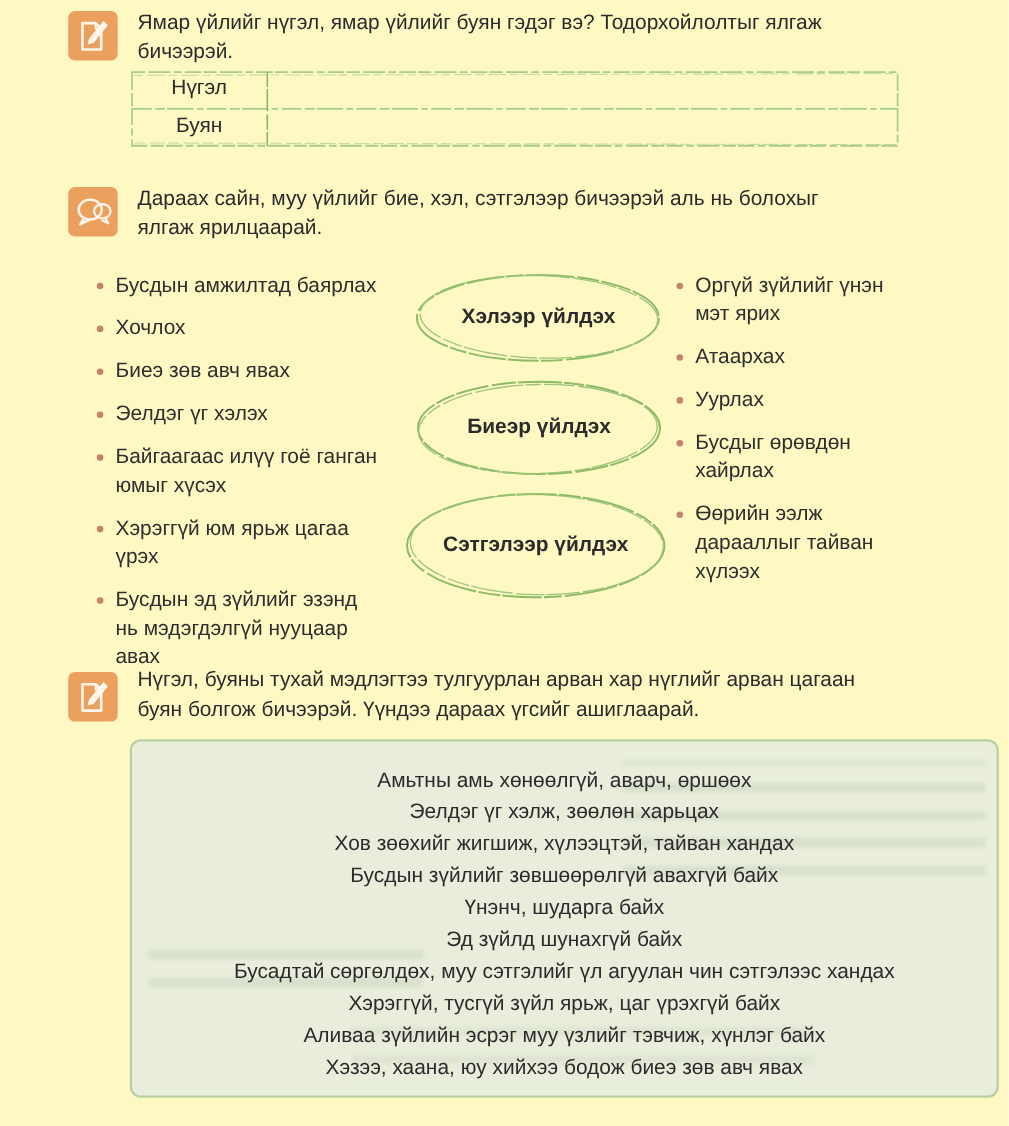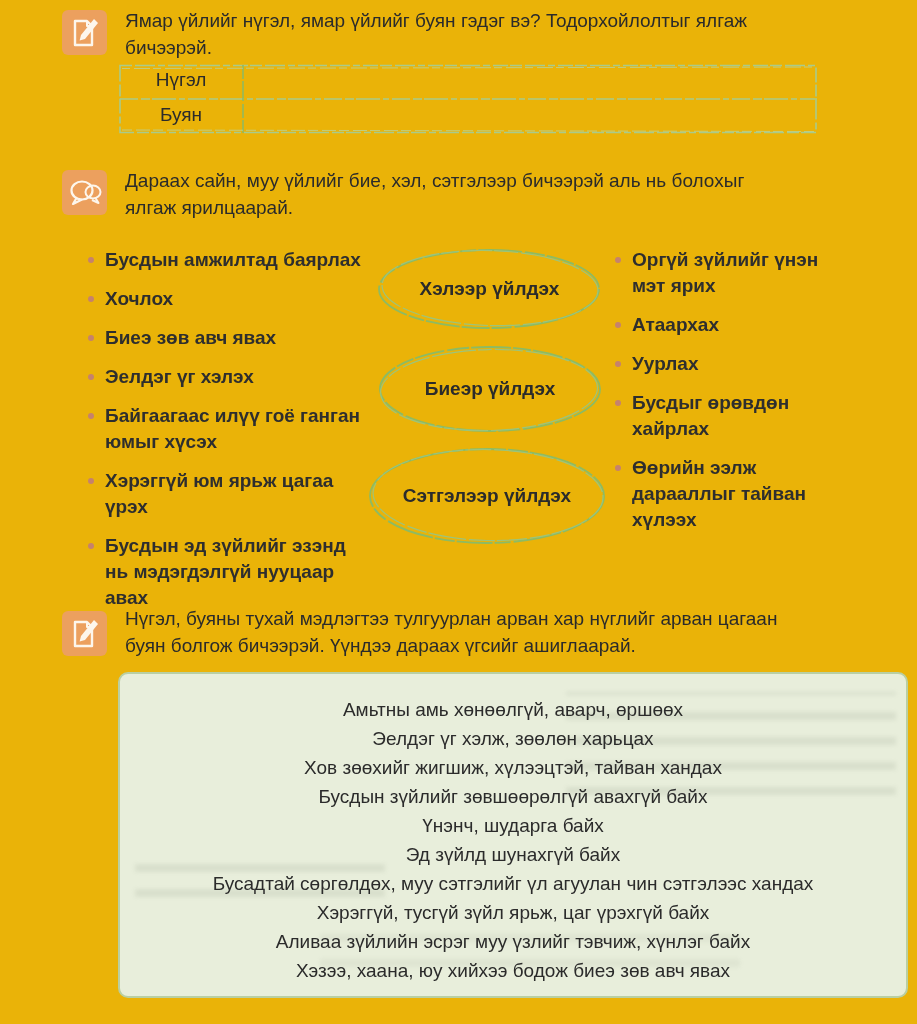--- a/index.html
+++ b/index.html
@@ -1,17 +1,17 @@
 <!DOCTYPE html>
 <html><head>
 <meta charset="utf-8">
 <style>
   html,body { margin:0; padding:0; background:#ffffff; }
   .page {
-    position:relative; width:917px; height:1024px; background:#eab308;
+    position:relative; width:917px; height:1024px; background:#fef9c3;
     font-family:"Liberation Sans", sans-serif; color:#2e2e2e; overflow:hidden;
   }
 
   
   .task-icon {
     position:absolute; width:45px; height:45px; border-radius:6px;
     background:#eca05e; display:flex; align-items:center; justify-content:center;
   }
   .task-icon svg { display:block; }
 
@@ -28,21 +28,21 @@
     position:absolute; left:0; width:124px; text-align:center; font-size:19px;
     color:#2b2b2b;
   }
   .t-label.row0 { top:5px; }
   .t-label.row1 { top:40px; }
   .t-value { position:absolute; left:124px; width:575px; height:35px; }
   .t-value.row0 { top:0; }
   .t-value.row1 { top:35px; }
 
   
-  .list { position:absolute;font-weight:bold; }
+  .list { position:absolute; }
   .list-item { display:flex; gap:11px; margin-bottom:13px; font-size:19px; line-height:26px; }
   .bullet { flex:0 0 auto; width:6px; height:6px; border-radius:50%; background:#c5826d; margin-top:10px; }
   .li-text { white-space:pre-line; }
 
   
   .oval { position:absolute; }
   .oval svg { position:absolute; left:0; top:0; }
   .oval-label {
     position:relative; width:100%; height:100%;
     display:flex; align-items:center; justify-content:center;

